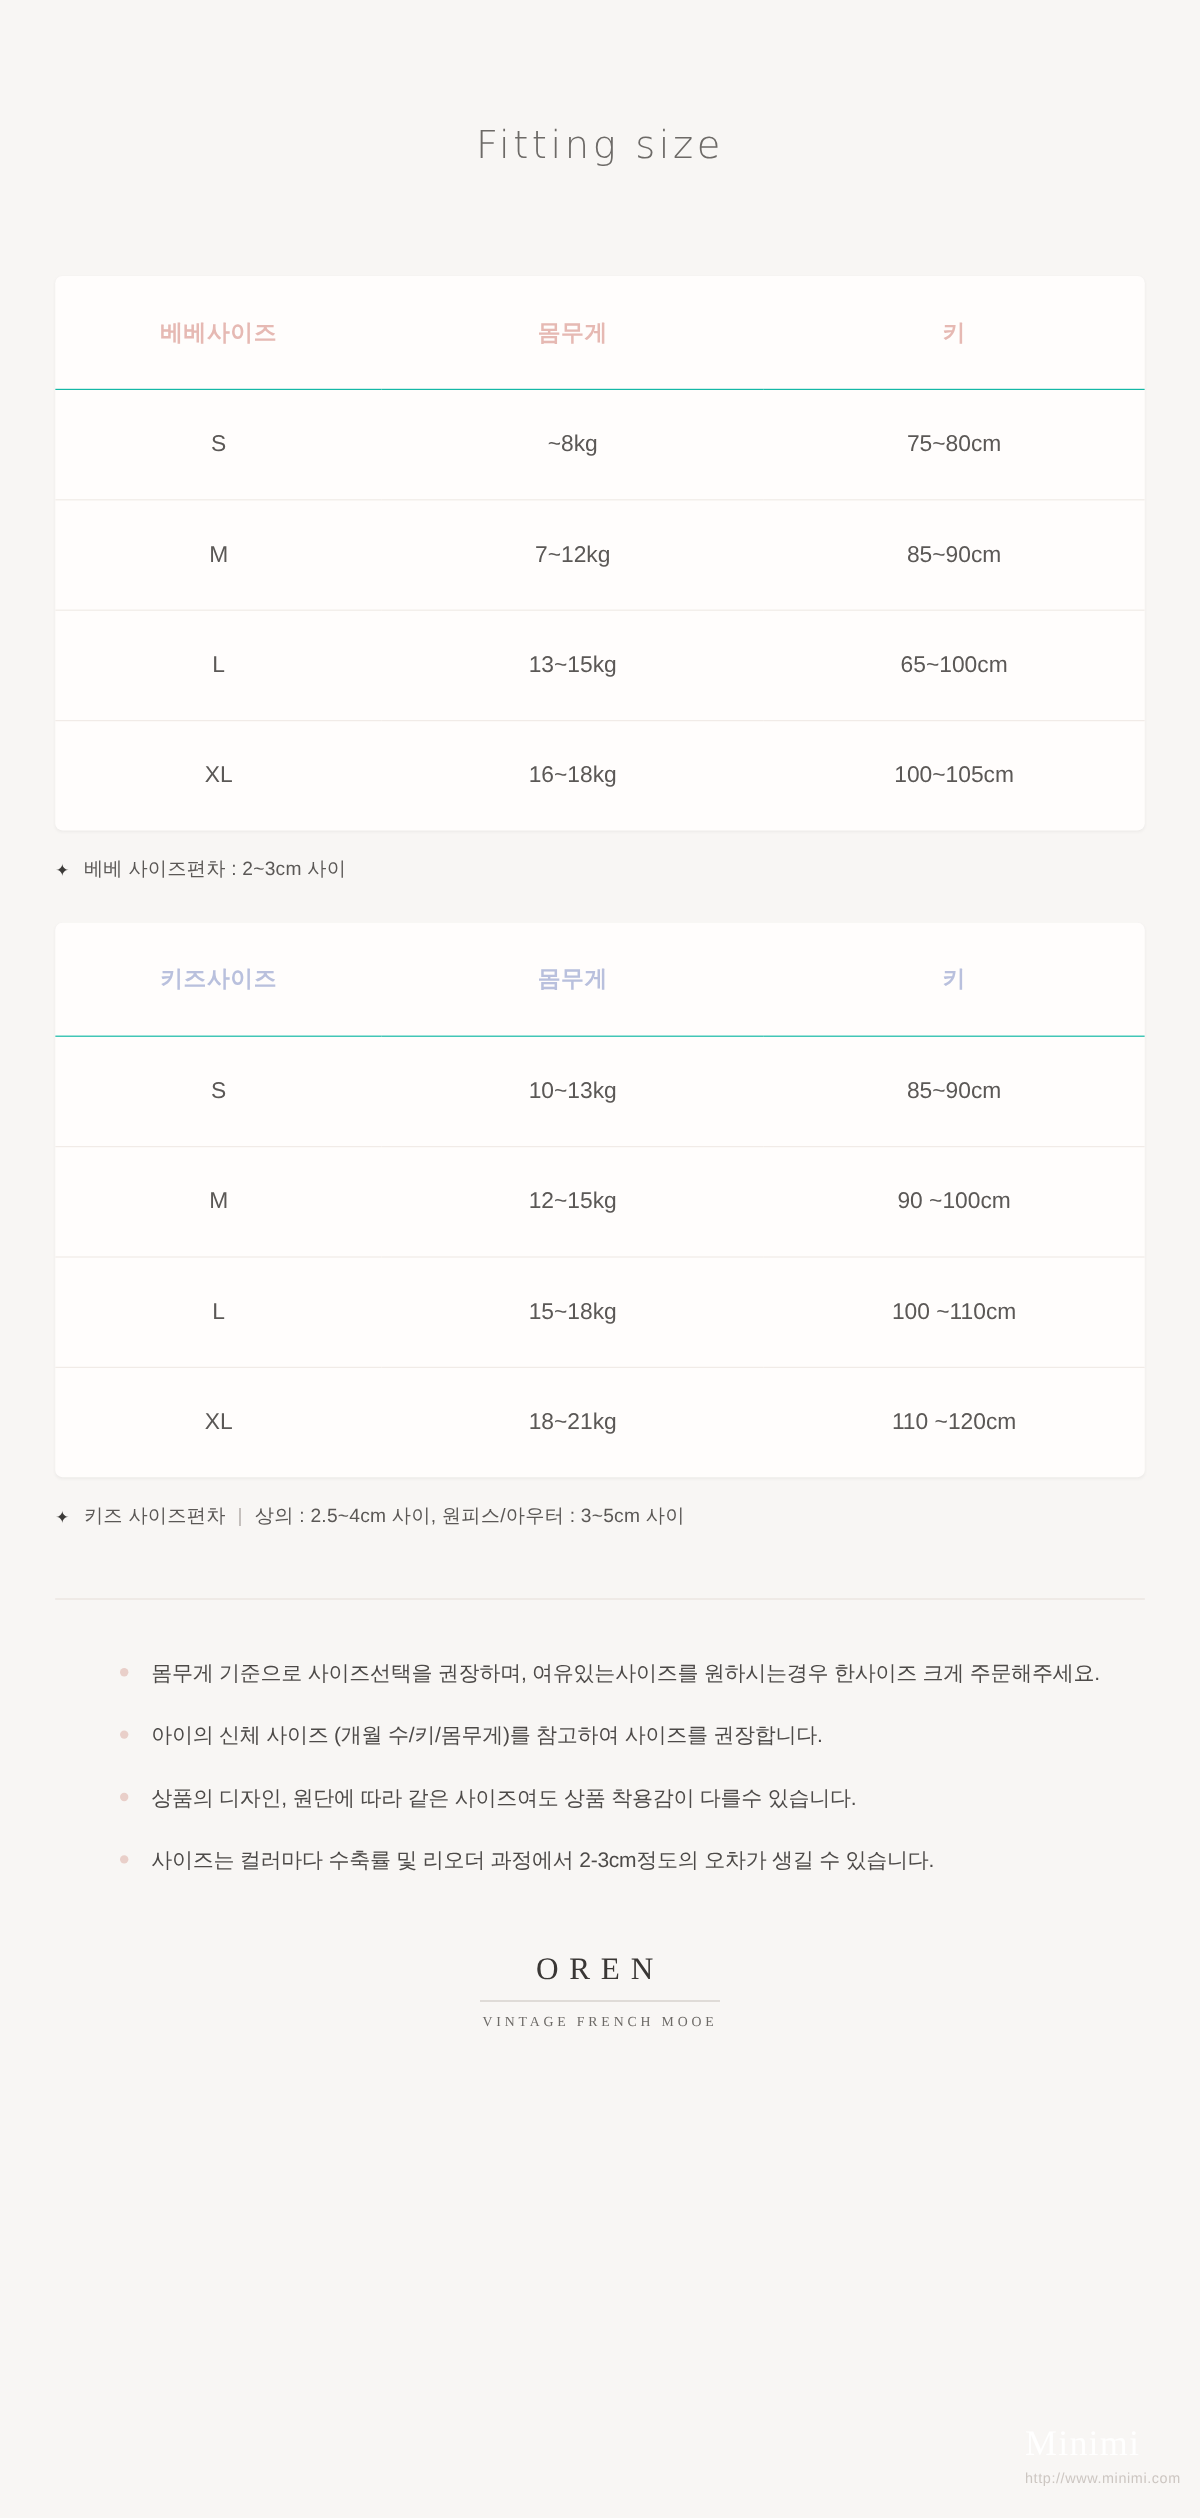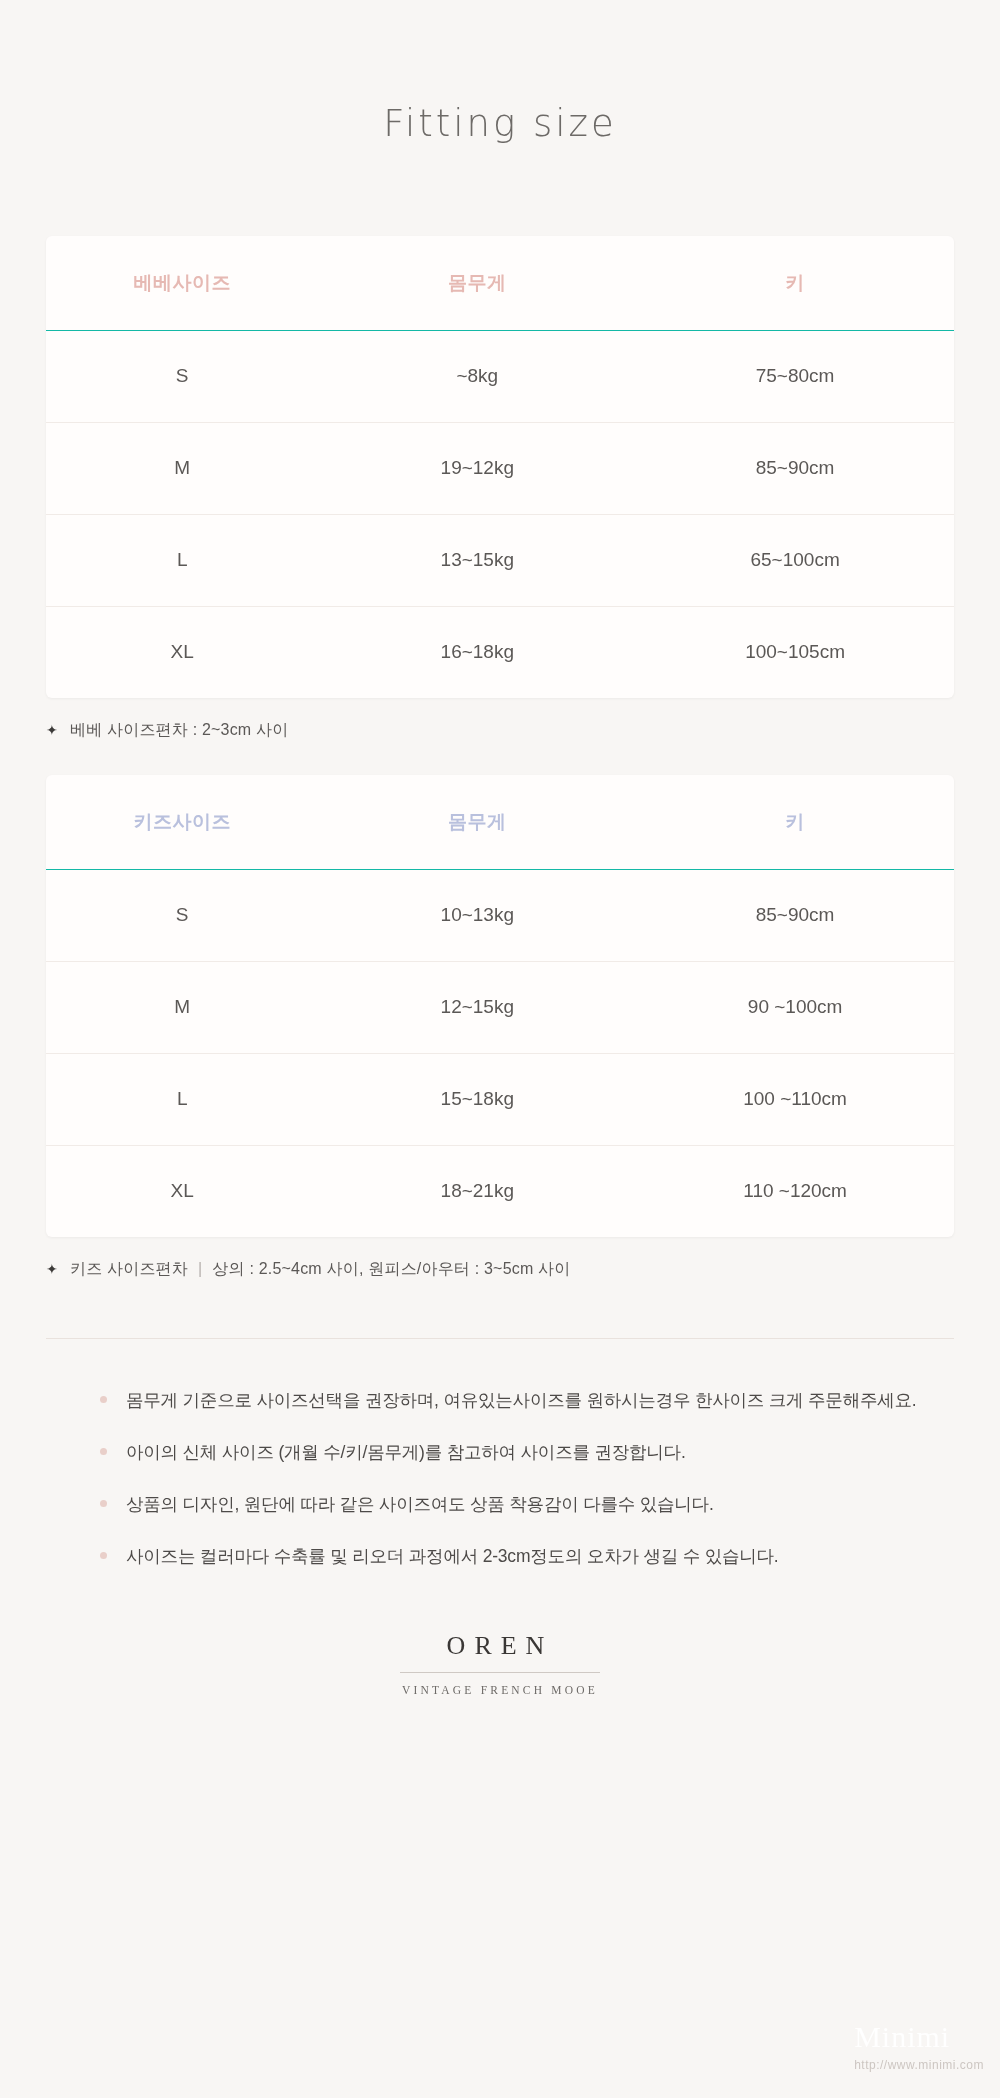--- a/index.html
+++ b/index.html
@@ -23,21 +23,21 @@
     padding: 0;
   }
 
   
   .header {
     text-align: center;
     padding-top: 104px;
   }
   .title {
     font-family: "DejaVu Sans", sans-serif;
-    font-size: 37px;
+    font-size: 32px;
     font-weight: 300;
     letter-spacing: 3px;
     color: #6d6a67;
     line-height: 1.1;
   }
   .badge-wrap {
     margin-top: 26px;
     display: flex;
     justify-content: center;
   }
@@ -222,21 +222,21 @@
         </tr>
       </thead>
       <tbody>
         <tr>
           <td>S</td>
           <td>~8kg</td>
           <td>75~80cm</td>
         </tr>
         <tr>
           <td>M</td>
-          <td>19~12kg</td>
+          <td>7~12kg</td>
           <td>85~90cm</td>
         </tr>
         <tr>
           <td>L</td>
           <td>13~15kg</td>
           <td>65~100cm</td>
         </tr>
         <tr>
           <td>XL</td>
           <td>16~18kg</td>

